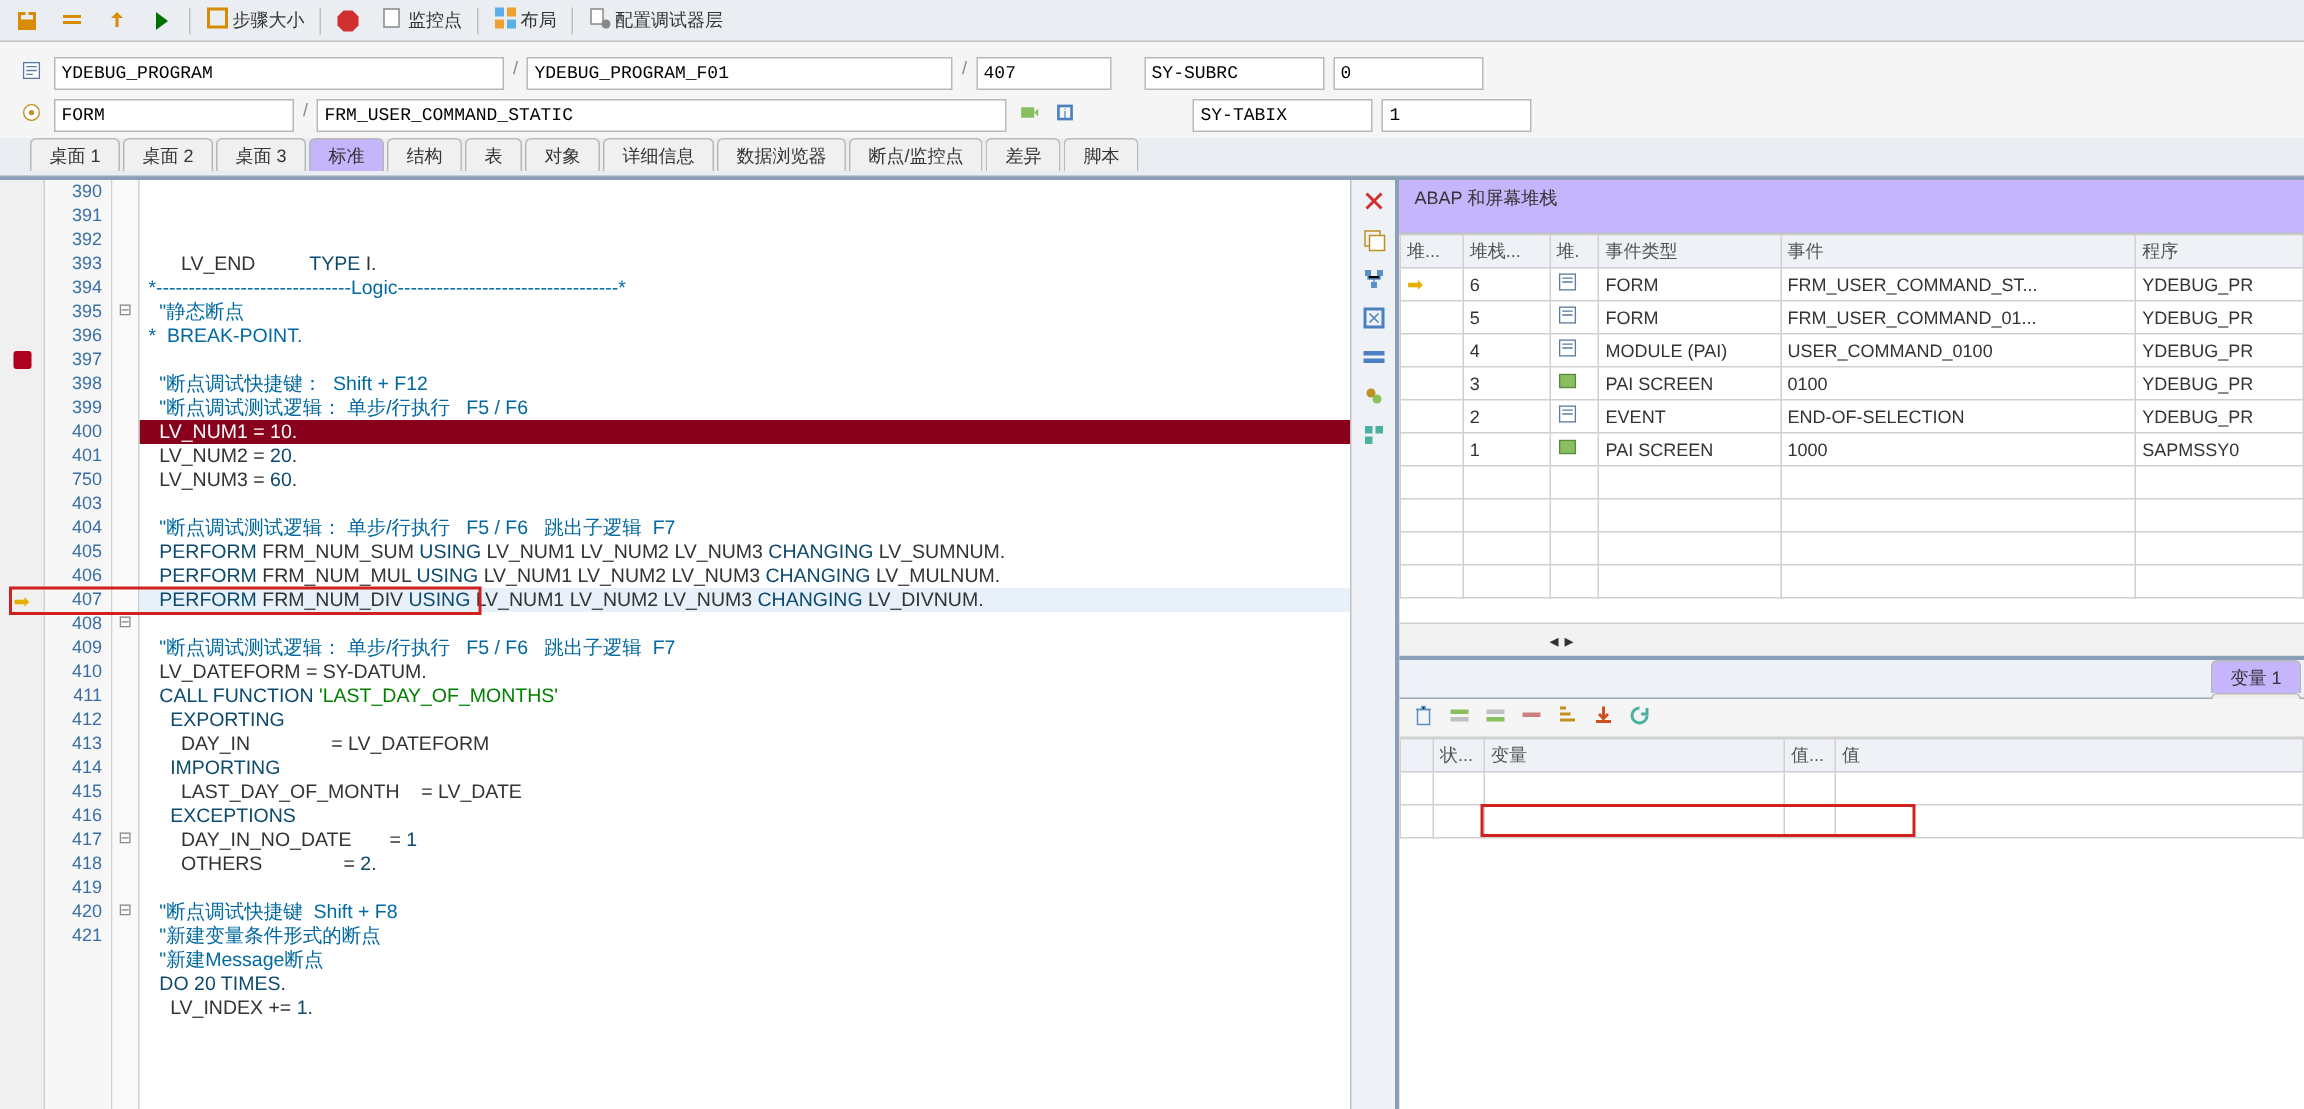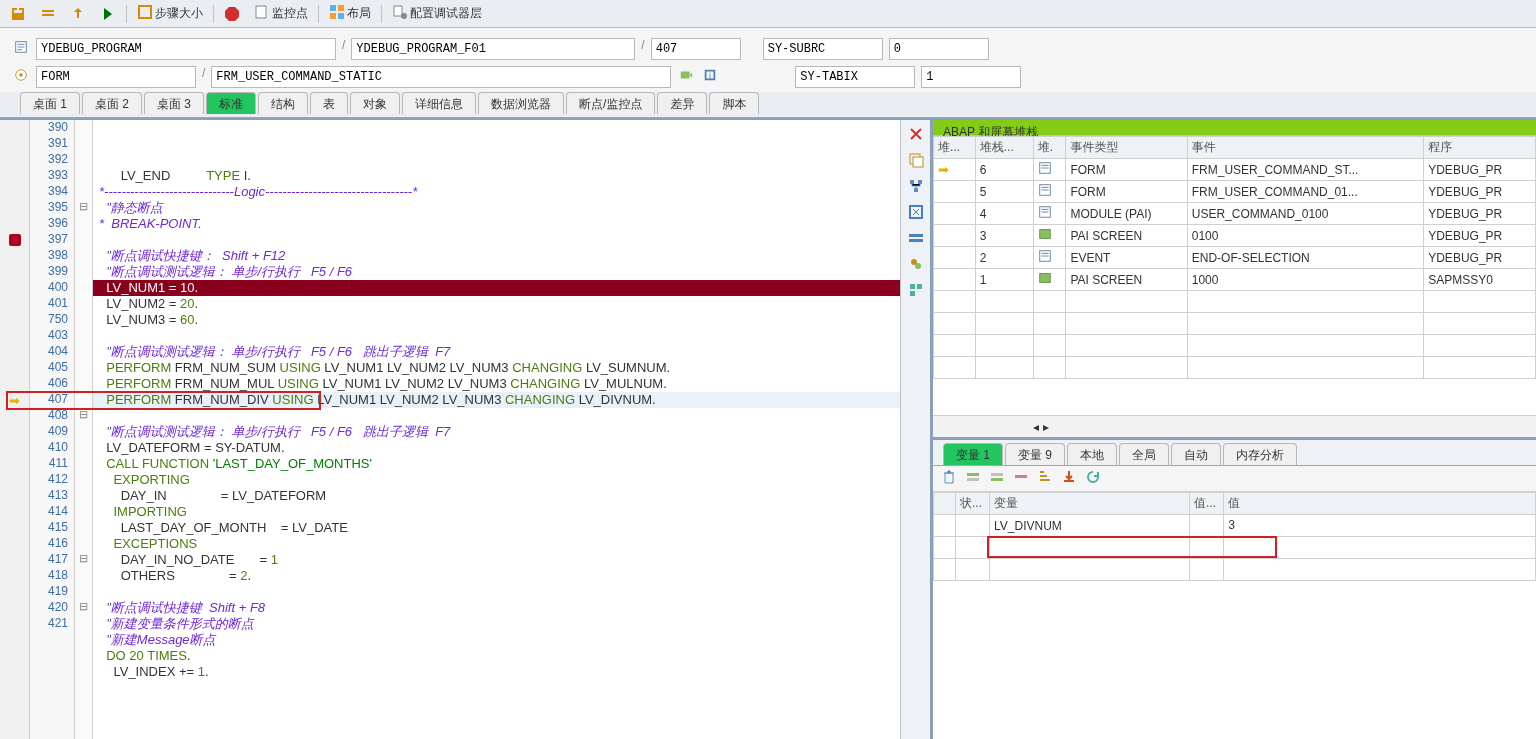--- a/index.html
+++ b/index.html
@@ -17,58 +17,58 @@
   .field-prog2 { width:284px; }
   .field-line { width:90px; }
   .field-sy    { width:120px; }
   .field-val   { width:100px; }
   .field-form1 { width:160px; }
   .field-form2 { width:460px; }
   .slash { color:#888; }
 
   .tabstrip { display:flex; align-items:flex-start; height:26px; background:#eaeef2; padding:0 4px 0 20px; border-bottom:1px solid #9aa7b5; }
   .tab { height:22px; line-height:22px; padding:0 12px; margin-right:2px; background:#f0f0f0; border:1px solid #b8b8b8; border-bottom:none; border-radius:4px 4px 0 0; cursor:pointer; font-size:12px; }
-  .tab.active { background:#22c55e; font-weight:normal; }
+  .tab.active { background:#c4b5fd; font-weight:normal; }
 
   .mainpane { display:flex; height:calc(739px - 28px - 28px - 28px - 28px); border-top:2px solid #8aa0b8; }
 
   .editor { flex:0 0 900px; display:flex; position:relative; background:#fff; }
   .gutter-marker { width:30px; background:#f0f0f0; border-right:1px solid #d0d0d0; }
   .gutter-marker .mark { height:16px; display:flex; align-items:center; justify-content:center; }
   .gutter-line  { width:45px; background:#f7f7f7; border-right:1px solid #d0d0d0; text-align:right; padding-right:6px; font-family:"Courier New",monospace; color:#3a6ea5; }
   .gutter-fold  { width:18px; background:#fafafa; border-right:1px solid #d0d0d0; text-align:center; font-family:monospace; color:#888; }
   .codebody { flex:1; font-family:"Courier New",monospace; white-space:pre; font-size:13px; line-height:16px; position:relative; overflow:hidden; }
   .codeline { height:16px; padding-left:6px; }
   .codeline.hl { background:#88001b; color:#fff; }
   .codeline.lightsel { background:#e8f0fa; }
   .col div { height:16px; }
   .gutter-line div { height:16px; font-size:12px; }
   .gutter-fold div { height:16px; font-size:11px; }
 
-  .kw-blue { color:#4d7c0f; }
-  .kw-gray { color:#6d28d9; font-style:italic; }
+  .kw-blue { color:#0c4a6e; }
+  .kw-gray { color:#0369a1; }
   .kw-green { color:#008000; }
 
   .red-rect { position:absolute; border:2px solid #d02020; pointer-events:none; }
 
   .sidetool { width:30px; background:#eef2f6; border-left:1px solid #c0c0c0; display:flex; flex-direction:column; align-items:center; padding-top:4px; gap:6px; }
   .sidetool .sbtn { width:20px;height:20px; display:flex;align-items:center;justify-content:center; cursor:pointer; }
 
   .rightpane { flex:1; display:flex; flex-direction:column; background:#f5f5f5; border-left:3px solid #8aa0b8; }
 
   .stackpanel { flex:0 0 320px; display:flex; flex-direction:column; border-bottom:3px solid #8aa0b8; }
-  .panel-title { height:16px; line-height:24px; padding-left:10px; background:#84cc16; border-bottom:1px solid #c0c0c0; font-size:12px; }
+  .panel-title { height:36px; line-height:24px; padding-left:10px; background:#c4b5fd; border-bottom:1px solid #c0c0c0; font-size:12px; }
   .grid { flex:1; overflow:auto; background:#fff; }
   table { border-collapse:collapse; width:100%; font-size:12px; }
   th,td { border:1px solid #d0d0d0; height:22px; padding:0 4px; text-align:left; white-space:nowrap; }
   th { background:#eef2f6; font-weight:normal; color:#555; }
   .nav { height:22px; background:#f2f2f2; border-top:1px solid #d0d0d0; display:flex; align-items:center; gap:4px; padding-left:100px; }
 
   .varpanel { flex:1; display:flex; flex-direction:column; }
-  .vartabs { display:flex; align-items:flex-end; height:26px; padding-left:10px; background:#eef2f6; border-bottom:1px solid #9aa7b5; }
+  .vartabs { display:flex; align-items:flex-end; height:26px; padding-left:10px; background:#eef2f6; border-bottom:1px solid #9aa7b5;flex-direction:column; }
   .vartoolbar { height:26px; display:flex; align-items:center; gap:8px; padding-left:8px; background:#f5f5f5; border-bottom:1px solid #d0d0d0; }
   .arrow-yellow::before { content:"➡"; color:#e6b000; font-size:13px; }
   .bp-red { width:12px;height:12px; background:#b00020; border-radius:2px; display:inline-block; }
   .icon-sm svg { width:14px; height:14px; }
   .icon-tb svg { width:16px;height:16px; }
 </style>
 </head>
 <body>
 
 <div class="toolbar">
@@ -519,27 +519,20 @@
                 <th style="width: 34px;">状...</th>
                 <th style="width: 200px;">变量</th>
                 <th style="width: 34px;">值...</th>
                 <th>值</th>
               </tr>
             </thead>
           <tbody id="varbody">
               <tr>
                 <td></td>
                 <td></td>
-                <td>LV_DIVNUM</td>
-                <td></td>
-                <td style="font-family: &quot;Courier New&quot;, monospace;">         3</td>
-              </tr>
-              <tr>
-                <td></td>
-                <td></td>
                 <td></td>
                 <td></td>
                 <td></td>
               </tr>
               <tr>
                 <td></td>
                 <td></td>
                 <td></td>
                 <td></td>
                 <td></td>

